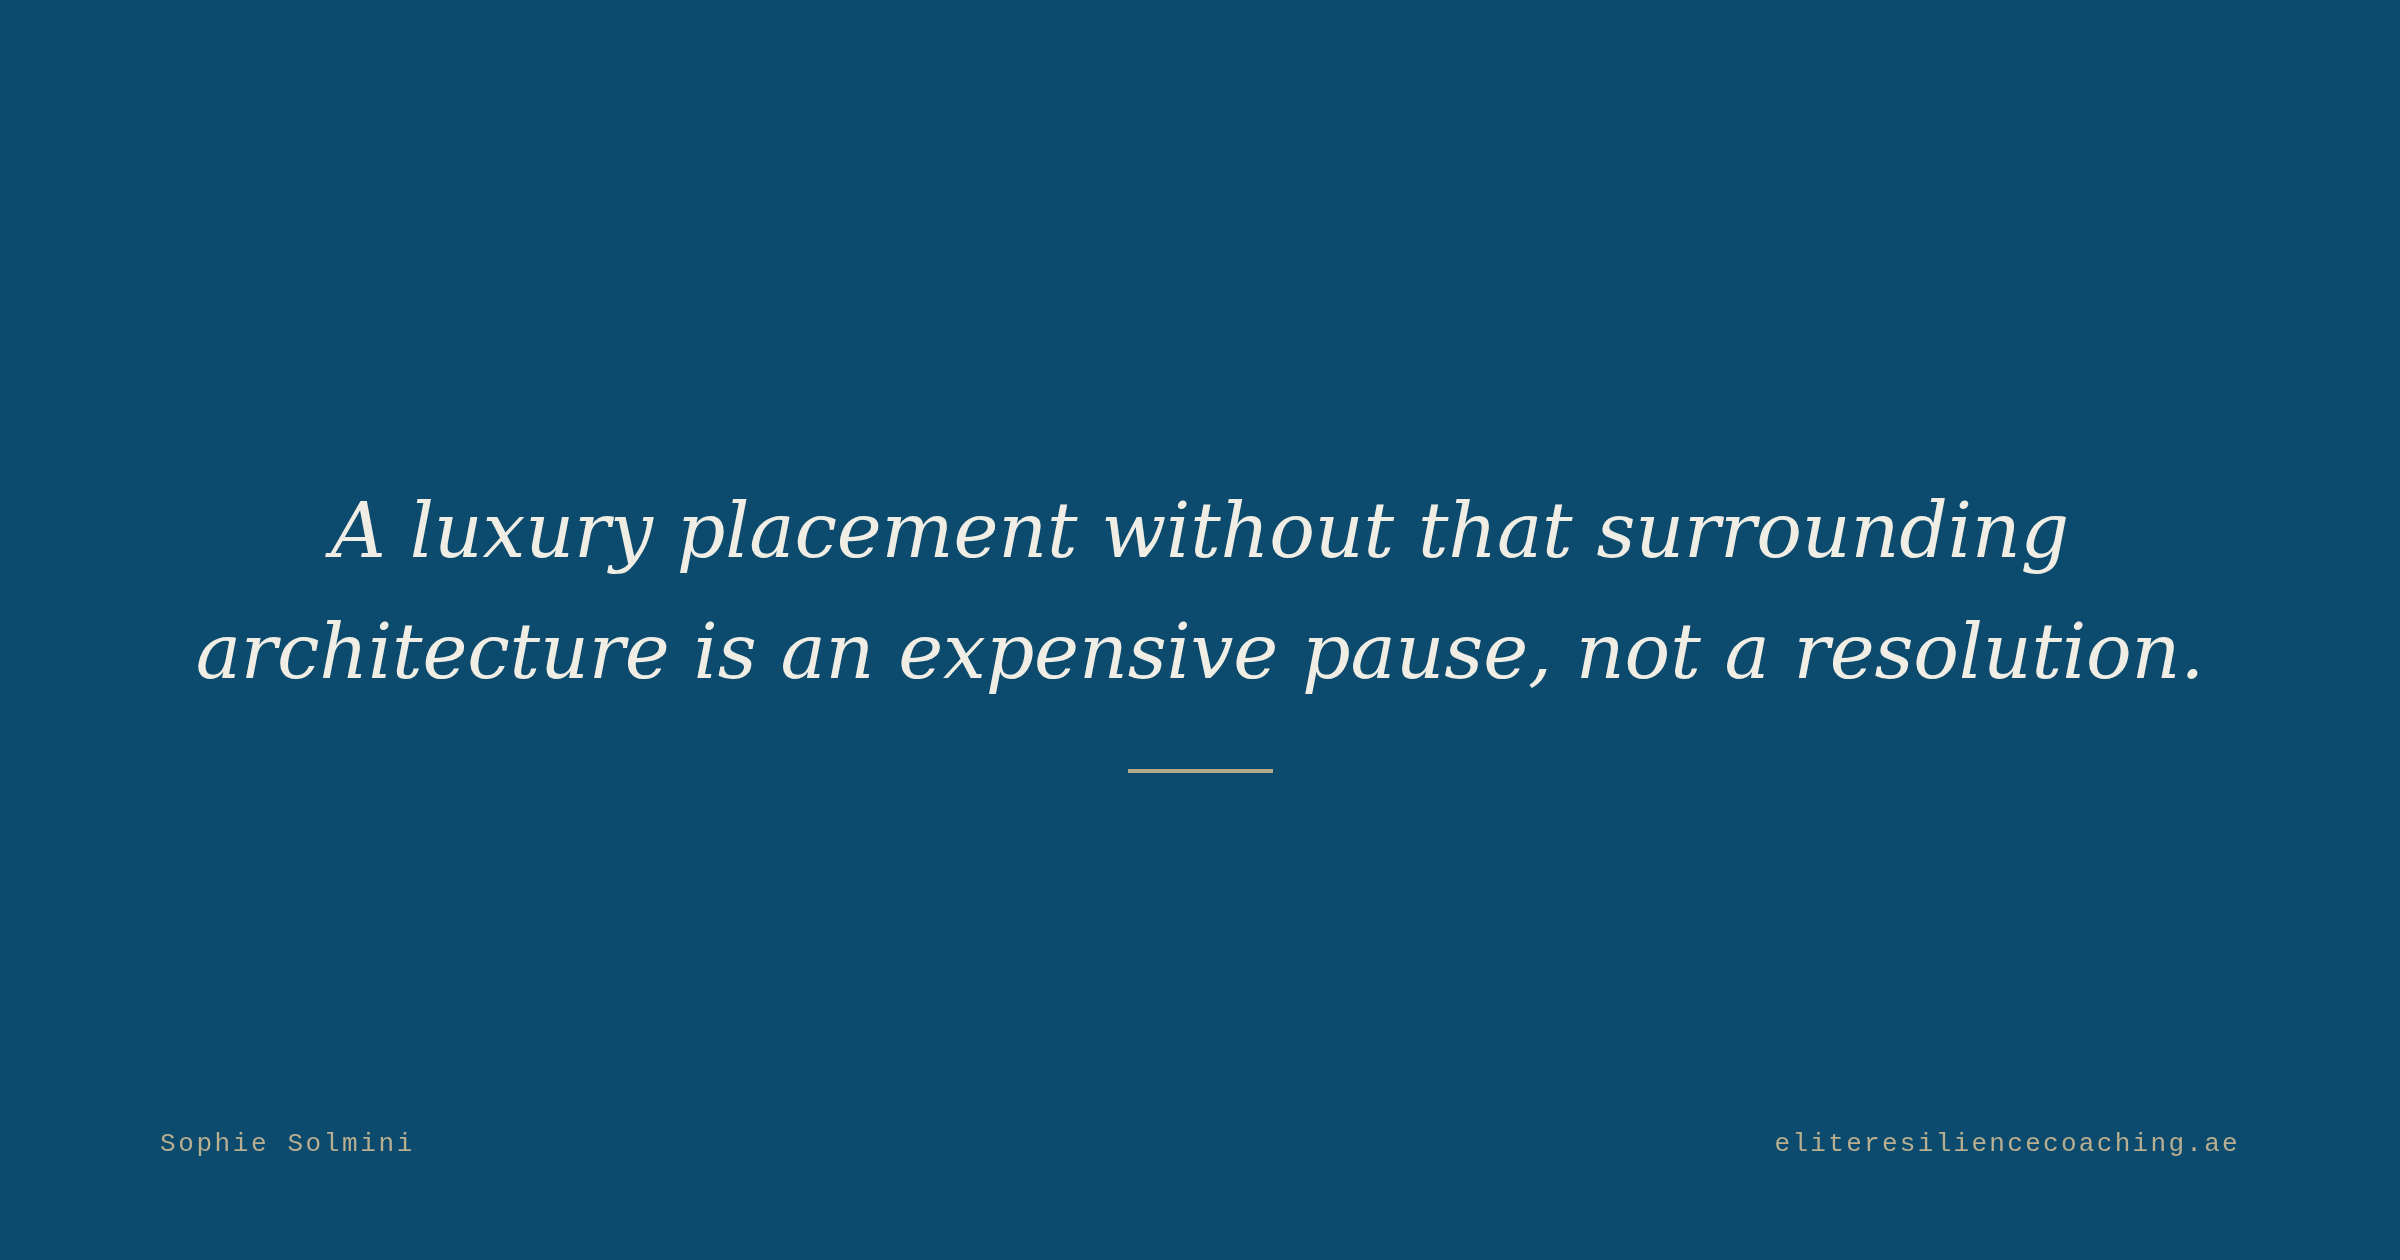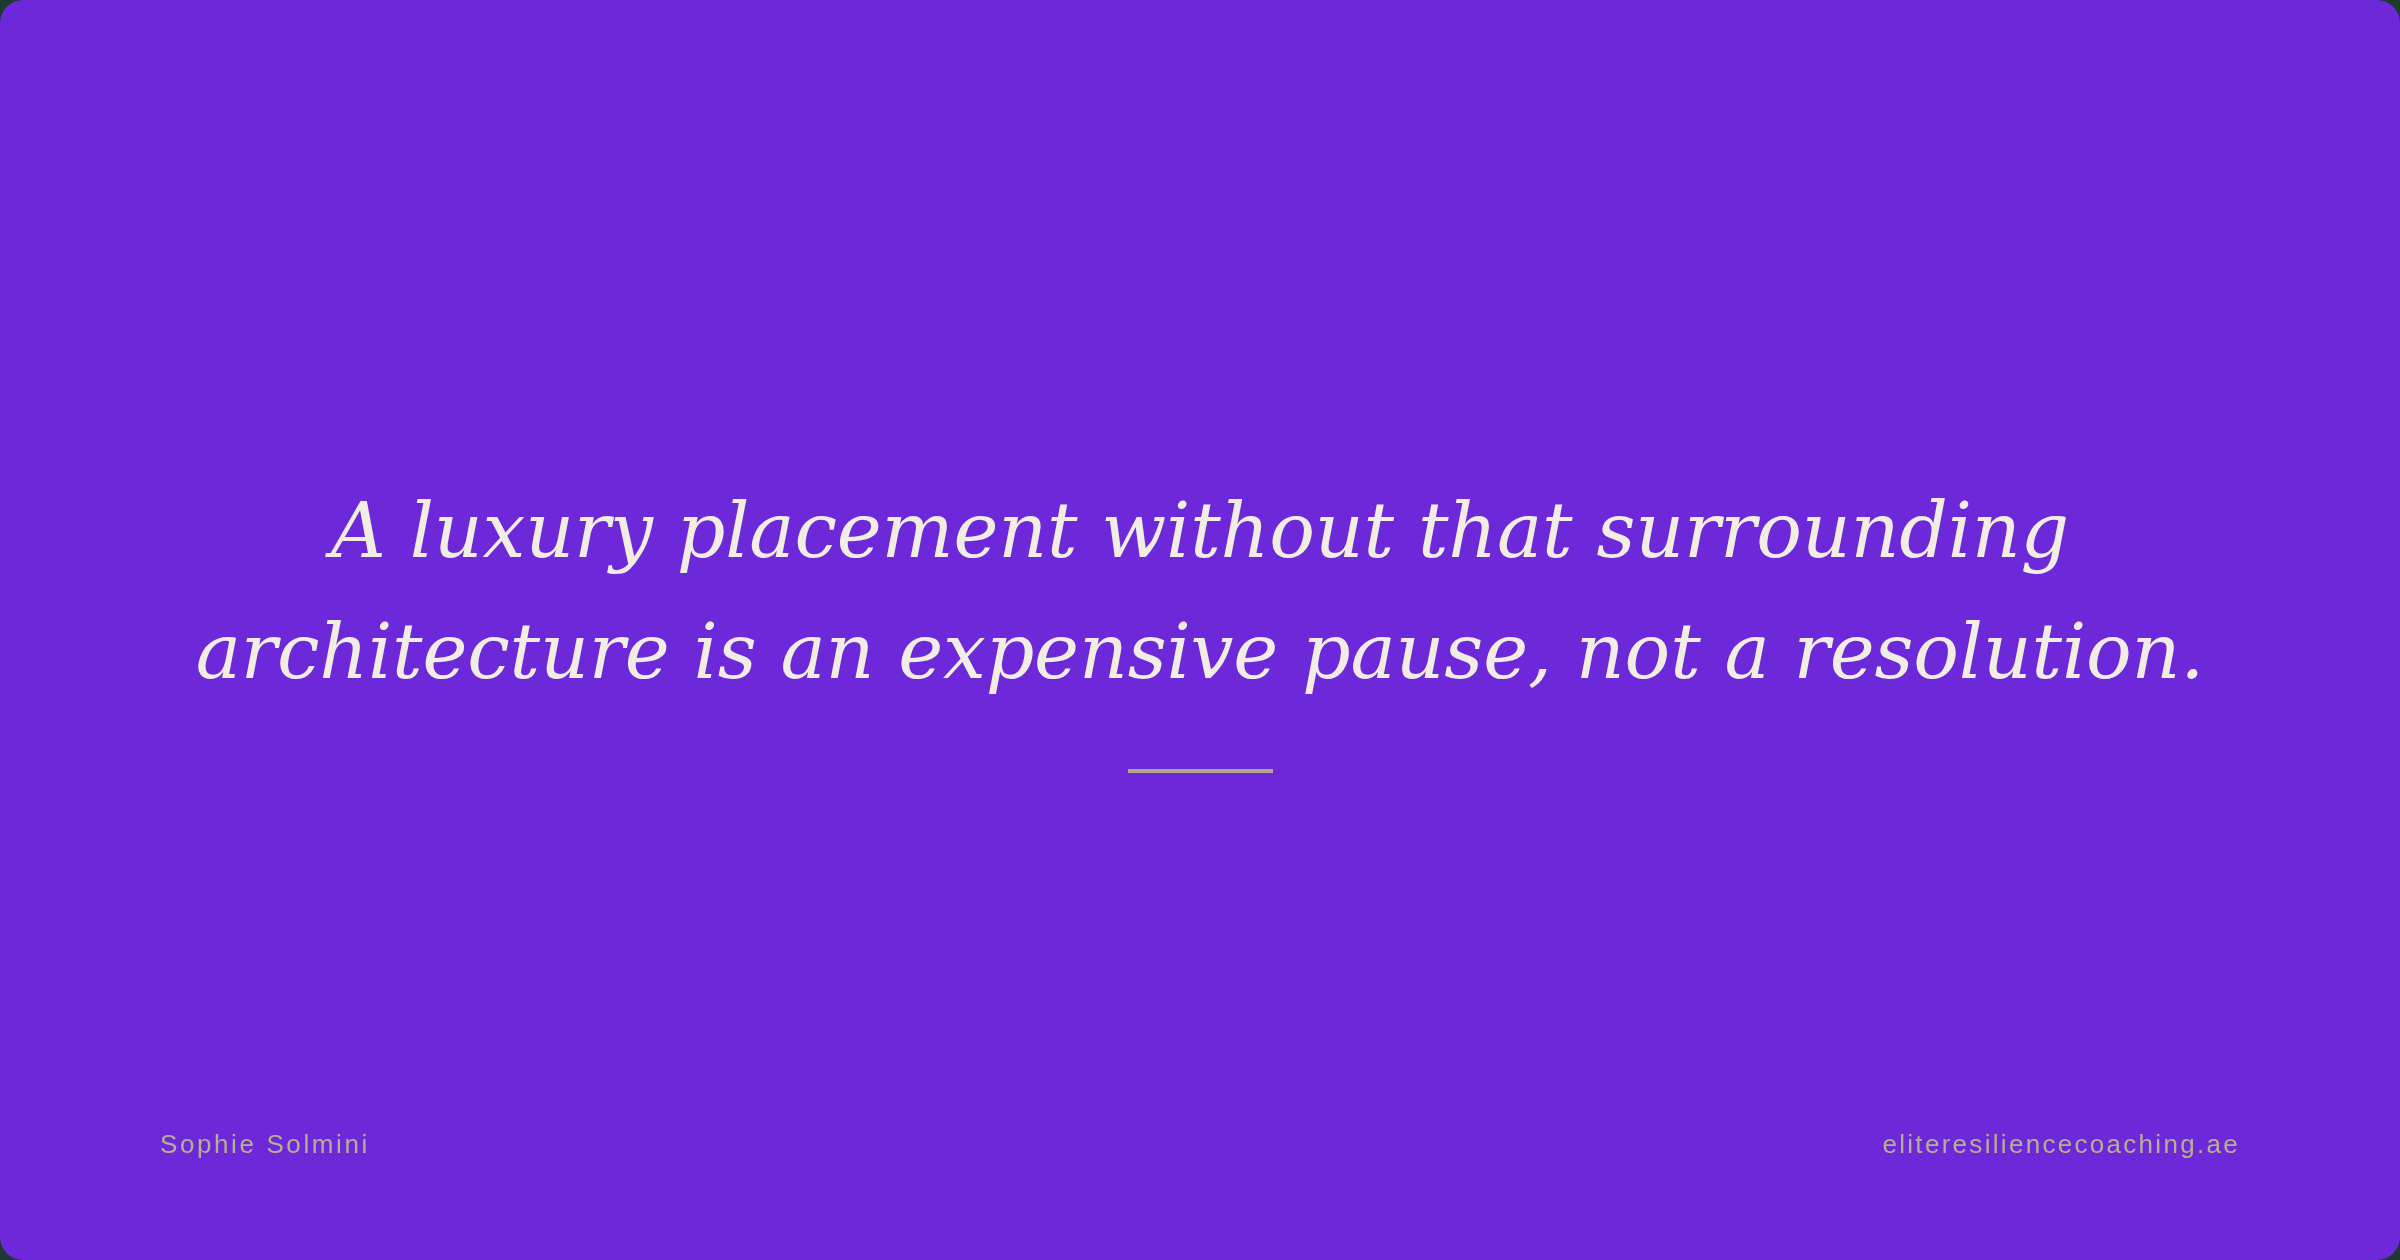--- a/index.html
+++ b/index.html
@@ -11,23 +11,22 @@
     height: 1260px;
     overflow: hidden;
     background: #1e392f;
     font-family: "Liberation Sans", sans-serif;
   }
 
   .slide {
     position: relative;
     width: 2400px;
     height: 1260px;
-    background: #6d28d9;
+    background: #0c4a6e;
     box-sizing: border-box;
-    border-radius: 23px;
   }
 
   
   .quote-block {
     position: absolute;
     left: 0;
     right: 0;
     top: 470px;
     display: flex;
     flex-direction: column;
@@ -60,21 +59,21 @@
     position: absolute;
     left: 160px;
     right: 160px;
     top: 1129px;
     display: flex;
     align-items: baseline;
     justify-content: space-between;
   }
 
   .footer-text {
-    font-family: Liberation Sans, sans-serif;
+    font-family: Liberation Mono, monospace;
     font-size: 26px;
     font-weight: 400;
     letter-spacing: 2.6px;
     color: #b8ae90;
     white-space: nowrap;
   }
 
   .footer-site {
     letter-spacing: 2.3px;
   }

